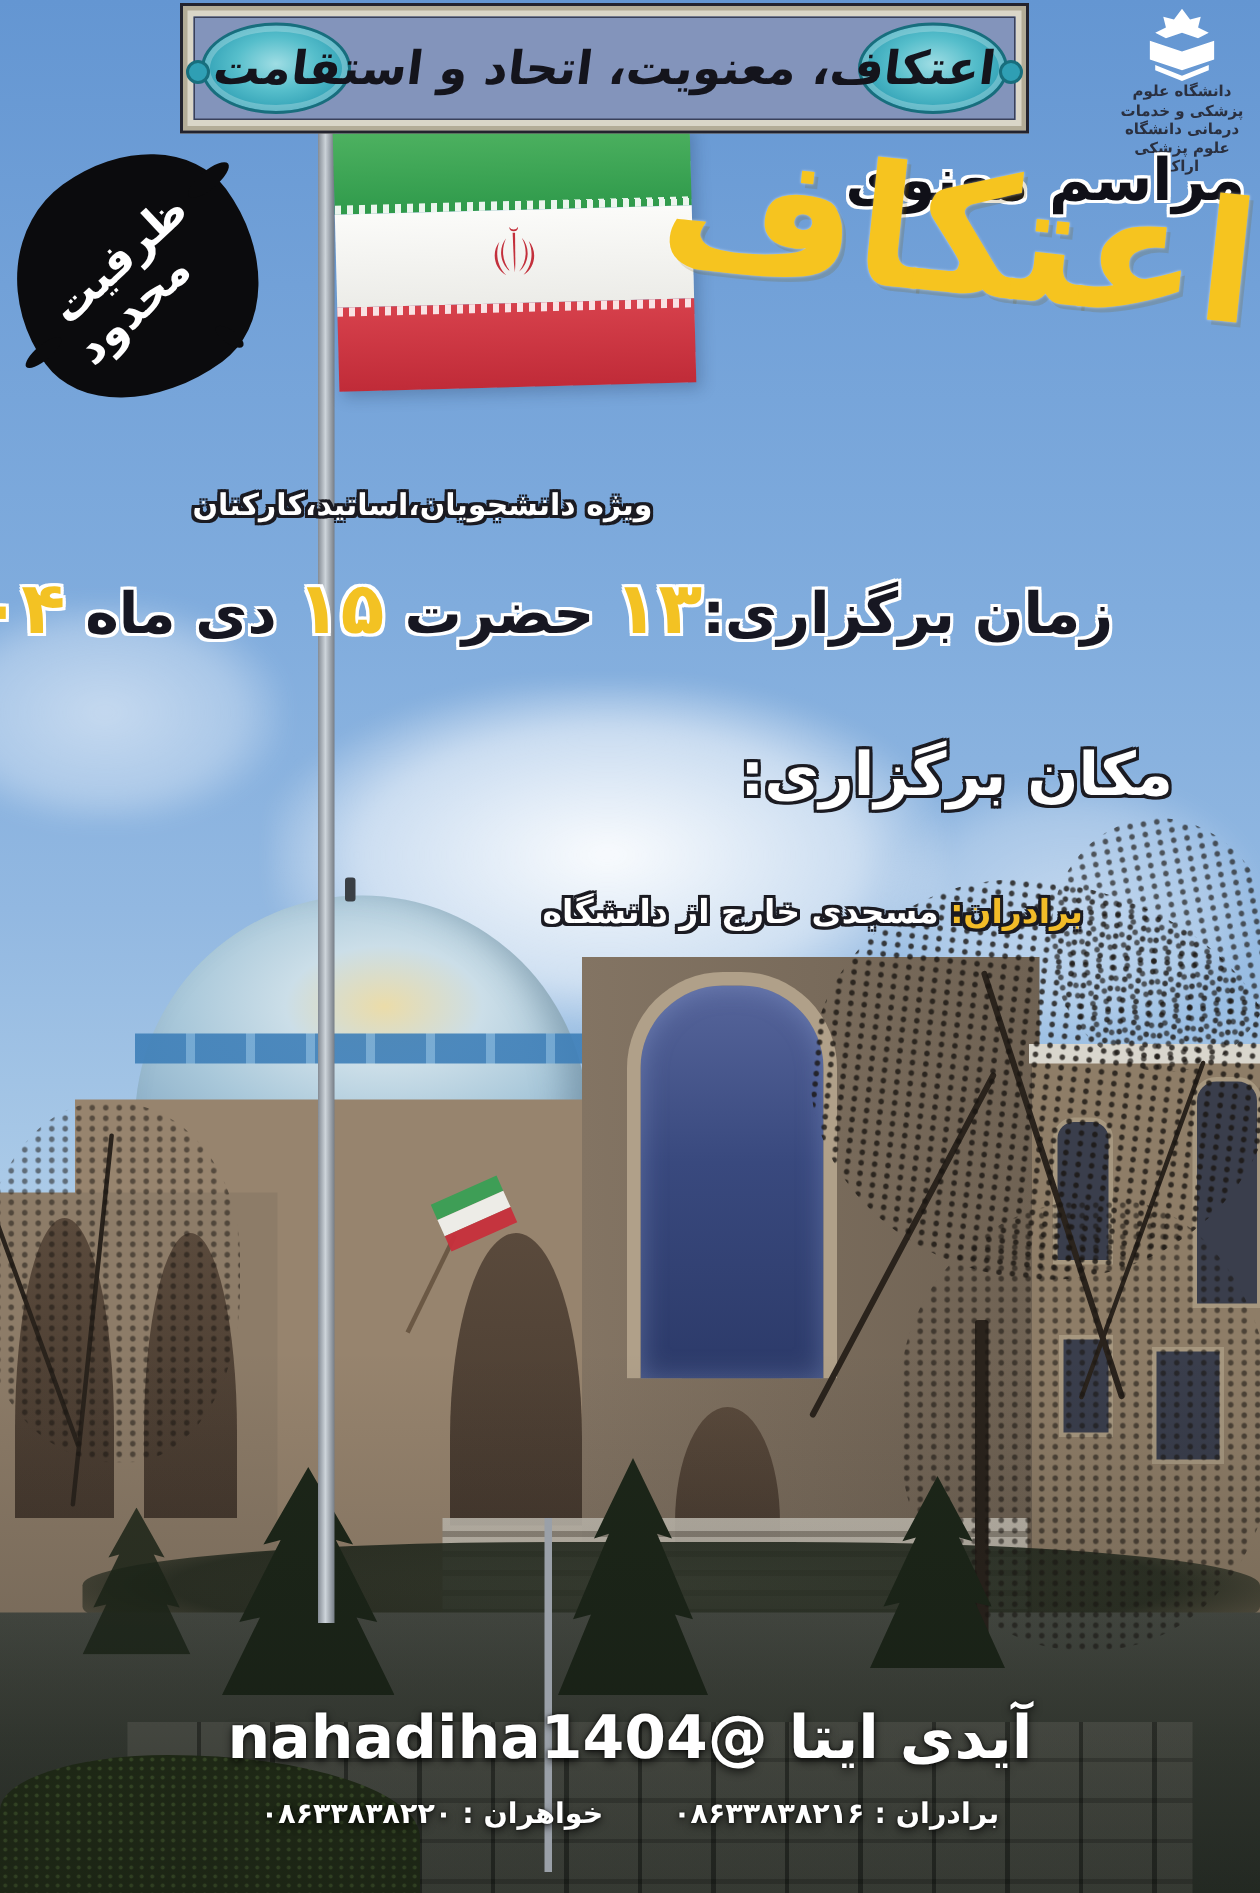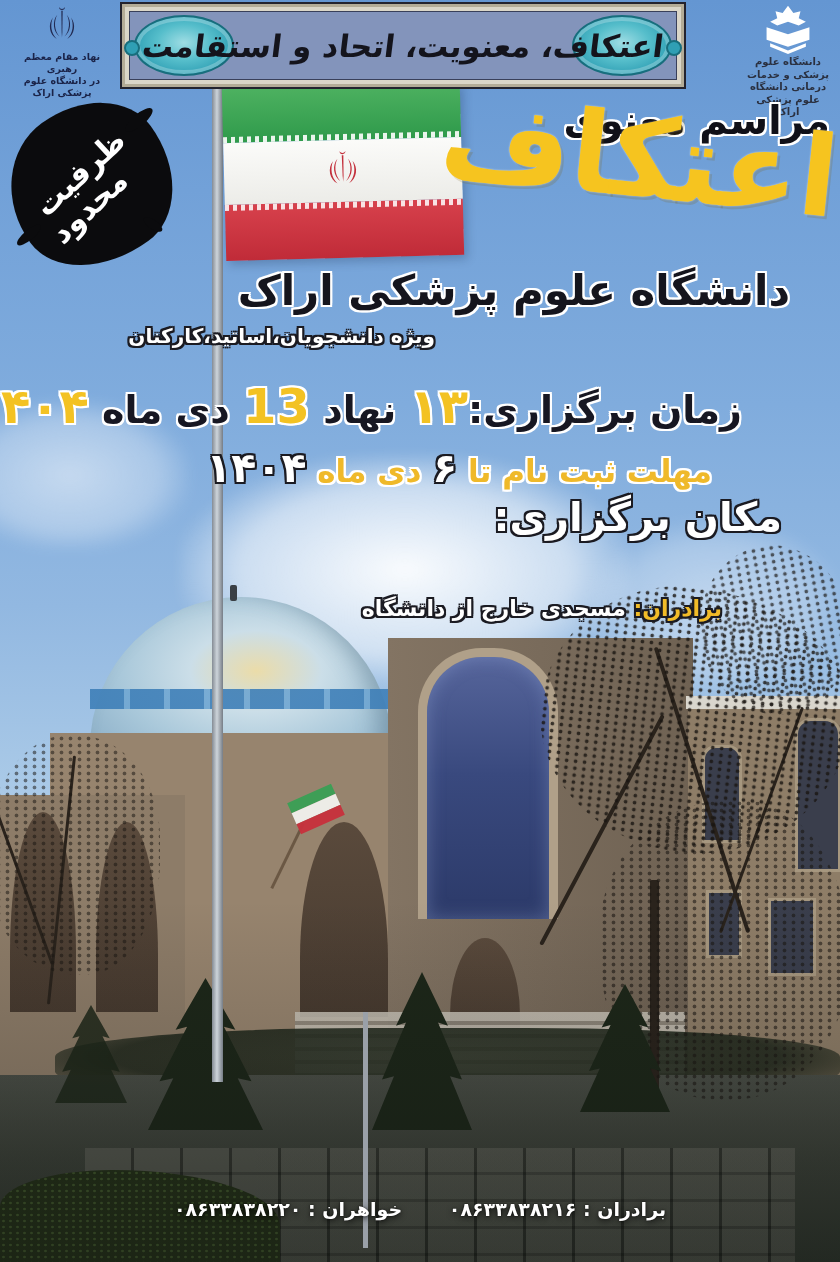--- a/index.html
+++ b/index.html
@@ -192,34 +192,20 @@
     <div style="background:#C8303C;"></div>
   </div>
 
   <div class="abs banner">
     <div class="banner-panel"></div>
     <div class="ornament left"></div>
     <div class="ornament right"></div>
     <div class="banner-text">اعتکاف، معنویت، اتحاد و استقامت</div>
   </div>
 
-  <div class="abs logo logo-left">
-    <svg width="38" height="44" viewBox="0 0 40 46">
-      <g fill="#222B52">
-        <path d="M19.3 6 L20.7 6 L20.4 28 L20 34 L19.6 28 Z"></path>
-        <path d="M16.8 2 q1.2 2 3.2 2 q2 0 3.2 -2 q-0.3 3.2 -3.2 3.2 q-2.9 0 -3.2 -3.2 Z"></path>
-        <path d="M15 10 C9.5 16.5 10.5 28 17.5 33 C11.5 26.5 11.5 16.5 15 10 Z"></path>
-        <path d="M25 10 C30.5 16.5 29.5 28 22.5 33 C28.5 26.5 28.5 16.5 25 10 Z"></path>
-        <path d="M10.5 13 C5 20 6.5 31 14.5 35.5 C8 29.5 7.5 20 10.5 13 Z"></path>
-        <path d="M29.5 13 C35 20 33.5 31 25.5 35.5 C32 29.5 32.5 20 29.5 13 Z"></path>
-      </g>
-    </svg>
-    <div>نهاد مقام معظم رهبری</div>
-    <div>در دانشگاه علوم پزشکی اراک</div>
-  </div>
 
   <div class="abs logo logo-right">
     <svg width="54" height="50" viewBox="0 0 60 56">
       <g fill="#FFFFFF">
         <path d="M30 2 L36 10 L44 8 L42 16 L50 20 L42 24 L30 20 L18 24 L10 20 L18 16 L16 8 L24 10 Z"></path>
         <path d="M6 26 L30 34 L54 26 L54 40 L30 48 L6 40 Z"></path>
         <path d="M10 44 L30 52 L50 44 L50 48 L30 56 L10 48 Z"></path>
       </g>
     </svg>
     <div>دانشگاه علوم پزشکی و خدمات</div>
@@ -232,46 +218,43 @@
     <div class="badge-spike" style="left:12px;top:130px;width:30px;height:10px;transform:rotate(-40deg);"></div>
     <div class="badge-spike" style="left:140px;top:120px;width:22px;height:9px;transform:rotate(35deg);"></div>
     <div class="badge-text">
       <span>ظرفیت</span>
       <span>محدود</span>
     </div>
   </div>
 
   <div class="abs rtl kicker halo-w">مراسم معنوی</div>
   <div class="abs rtl title">اعتکاف</div>
-  <div class="abs rtl university halo-w">دانشگاه علوم پزشکی اراک</div>
   <div class="abs rtl audience halo-d">ویژه دانشجویان،اساتید،کارکنان</div>
 
   <div class="abs rtl timeline halo-w">
     <span>زمان برگزاری:</span><span class="num">۱۳</span>
-    <span>نهاد</span>
-    <span class="num">13</span>
+    <span>حضرت</span>
+    <span class="num">۱۵</span>
     <span>دی ماه</span>
     <span class="num">۱۴۰۴</span>
   </div>
 
-  <div class="abs rtl deadline halo-w">
-    <span>مهلت ثبت نام تا</span>
-    <span class="wnum halo-d">۶</span>
-    <span>دی ماه</span>
-    <span class="wnum halo-d">۱۴۰۴</span>
-  </div>
 
   <div class="abs rtl place halo-d">مکان برگزاری:</div>
 
 
   <div class="abs rtl brothers halo-d">
     <span class="lbl-y">برادران:</span> <span>مسجدی خارج از دانشگاه</span>
   </div>
 
 
+  <div class="abs rtl eitaa halo-soft">
+    <span>آیدی ایتا</span>
+    <span>@nahadiha1404</span>
+  </div>
 
   <div class="abs rtl phones halo-soft">
     <span class="grp">
       <span>برادران :</span>
       <span>۰۸۶۳۳۸۳۸۲۱۶</span>
     </span>
     <span class="grp">
       <span>خواهران :</span>
       <span>۰۸۶۳۳۸۳۸۲۲۰</span>
     </span>

